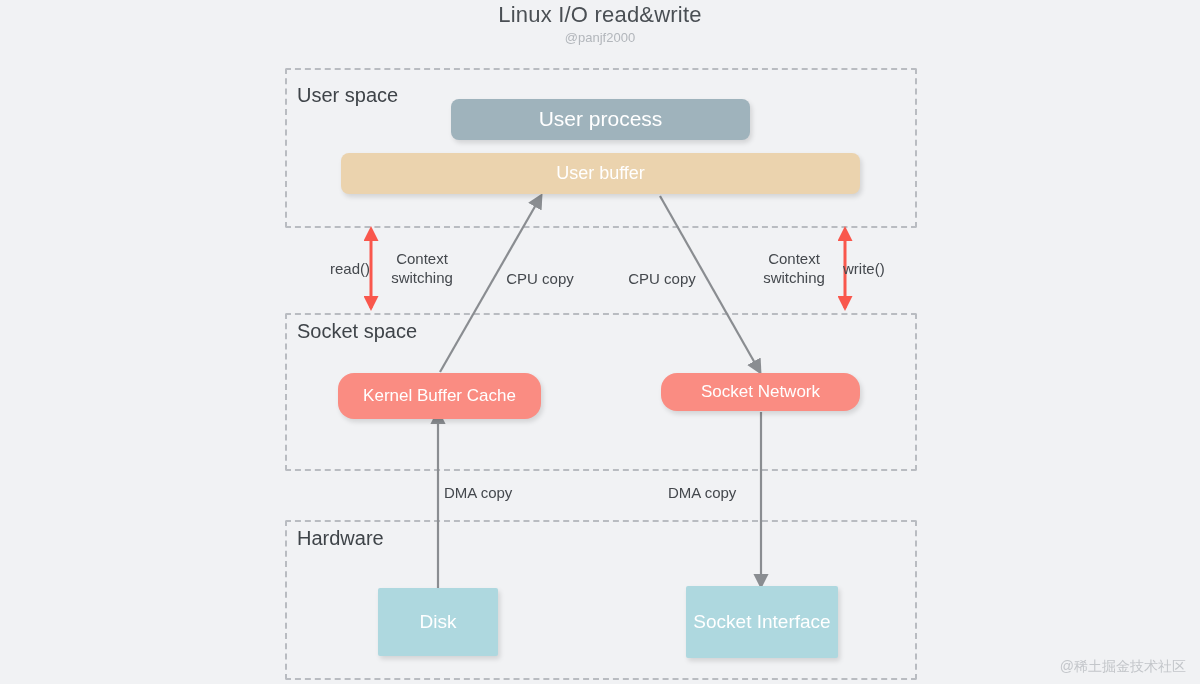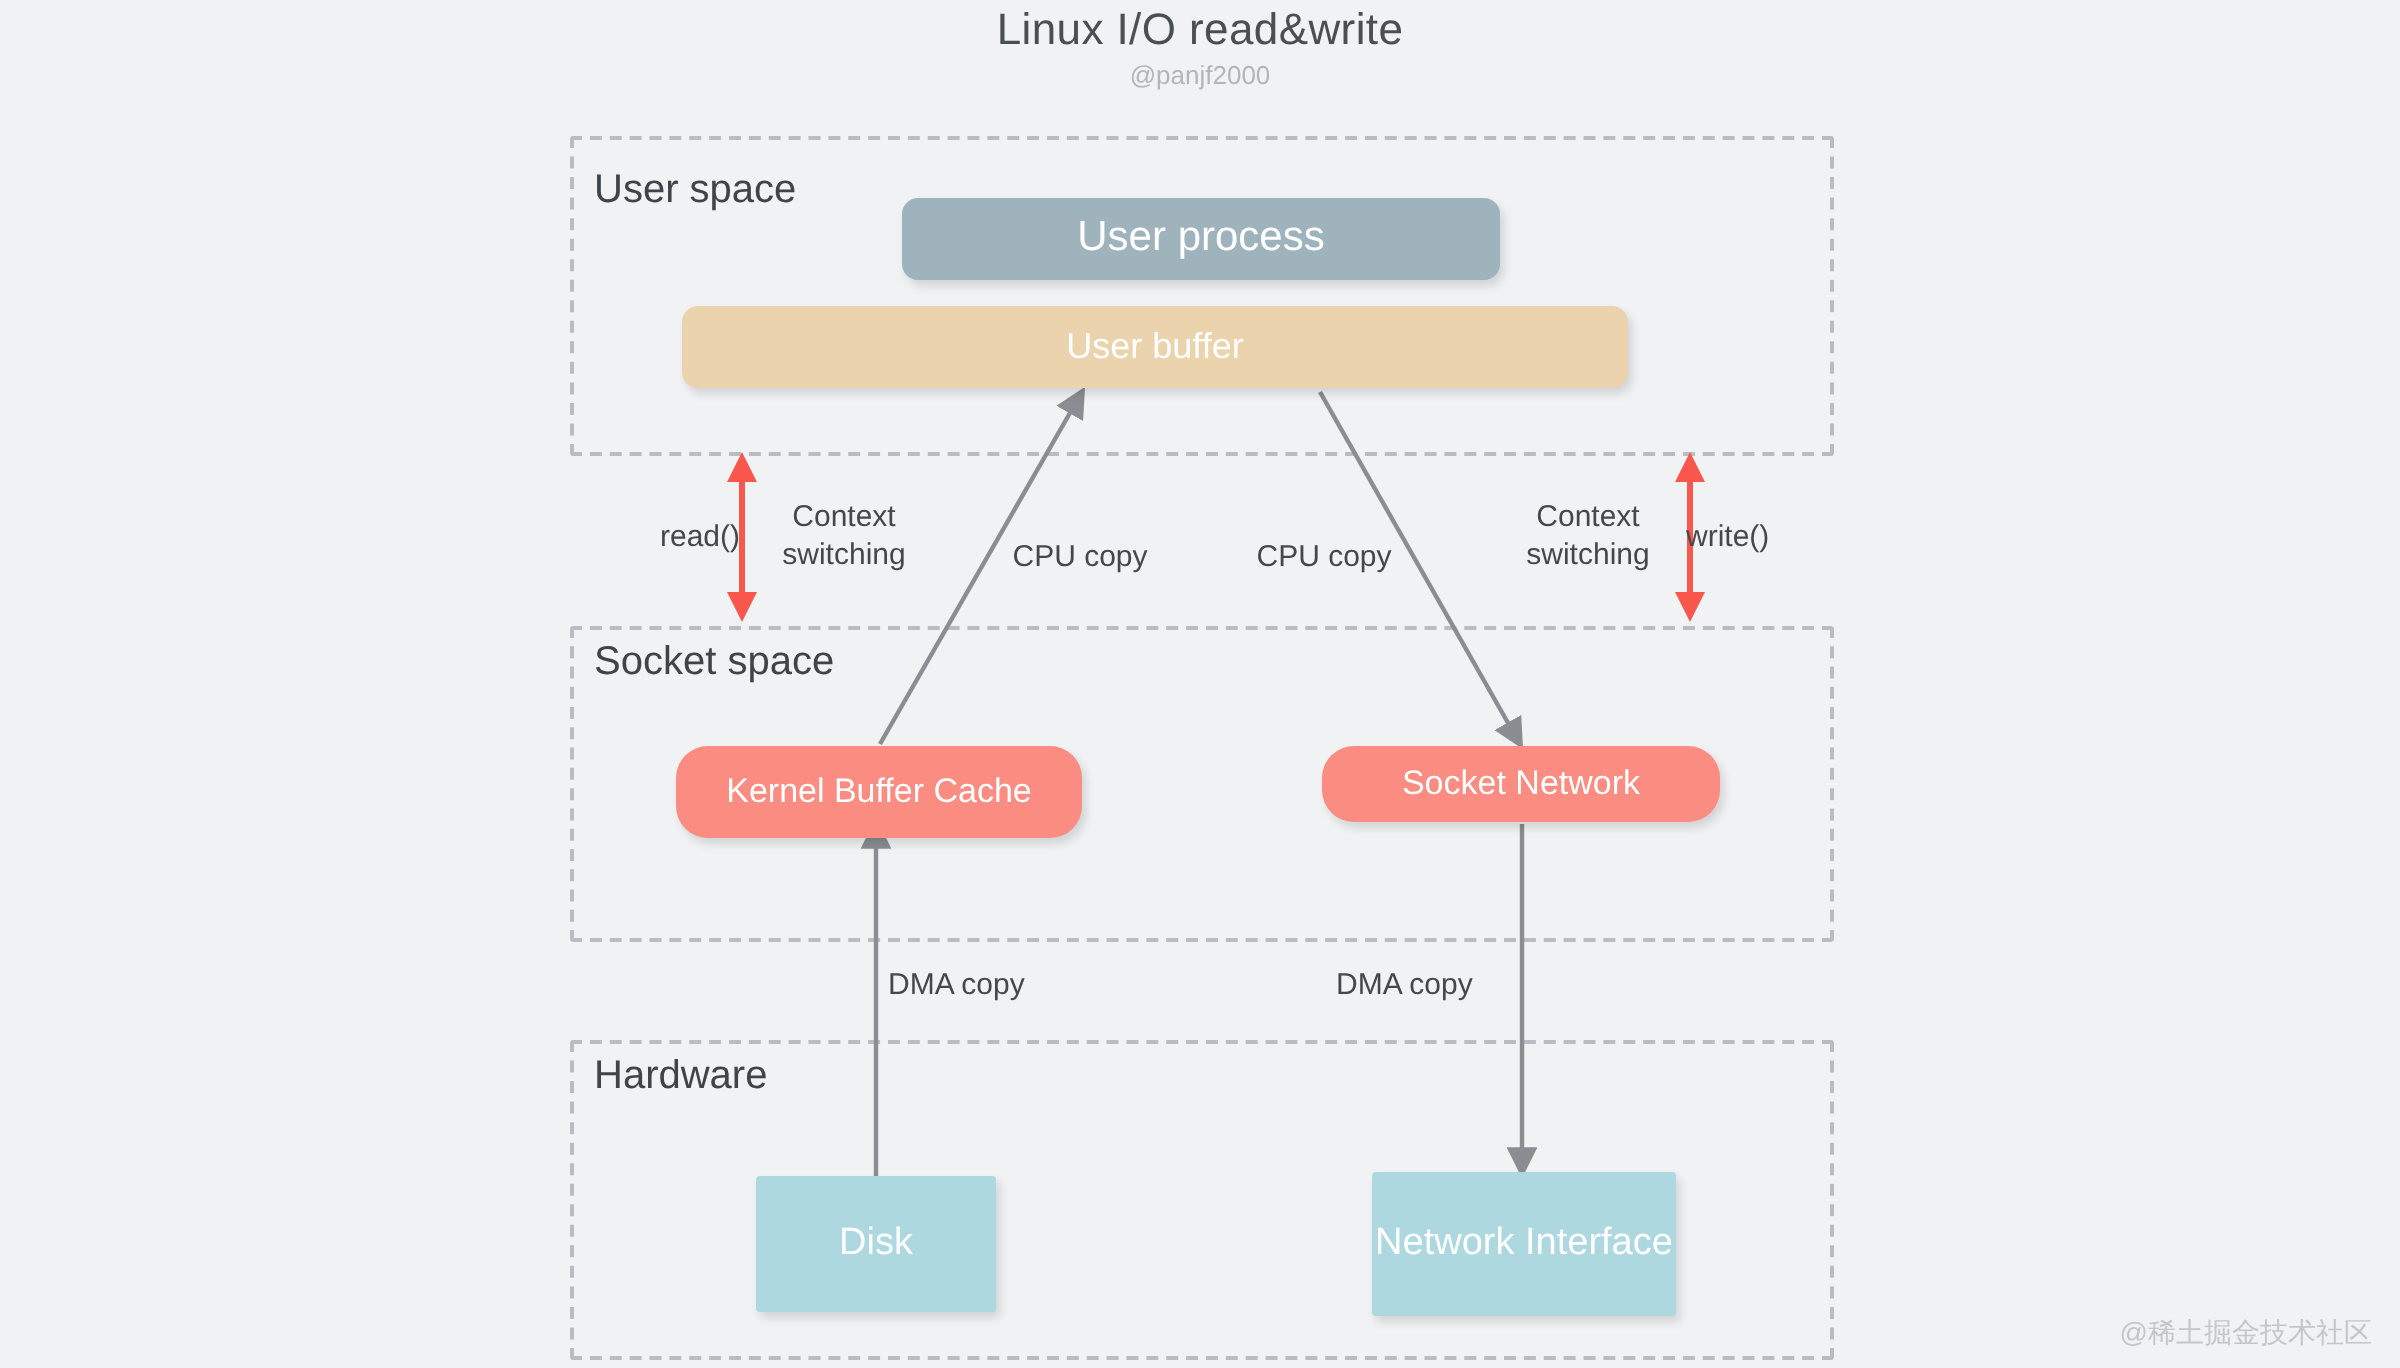--- a/index.html
+++ b/index.html
@@ -141,38 +141,38 @@
 
     <line x1="438" y1="588" x2="438" y2="412" stroke="#8a8d91" stroke-width="2.2" marker-end="url(#headGray)"></line>
 
     <line x1="761" y1="412" x2="761" y2="586" stroke="#8a8d91" stroke-width="2.2" marker-end="url(#headGray)"></line>
   </svg>
 
   <div class="node" id="user-process" style="left:451px; top:99px; width:299px; height:41px;">
     <span>User process</span>
   </div>
 
-  <div class="node" id="user-buffer" style="left:341px; top:153px; width:473px; height:41px;">
+  <div class="node" id="user-buffer" style="left:341px; top:153px; width:519px; height:41px;">
     <span>User buffer</span>
   </div>
 
   <div class="node kbuf" style="left:338px; top:373px; width:203px; height:46px;">
     <span>Kernel Buffer Cache</span>
   </div>
 
   <div class="node kbuf" style="left:661px; top:373px; width:199px; height:38px;">
     <span>Socket Network</span>
   </div>
 
   <div class="node hw" style="left:378px; top:588px; width:120px; height:68px;justify-content:center;">
     <span>Disk</span>
   </div>
 
   <div class="node hw" style="left:686px; top:586px; width:152px; height:72px;">
-    <span>Network Interface</span>
+    <span>Socket Interface</span>
   </div>
 
   <div class="edge-label" style="left:310px; top:260px; width:60px; text-align:right;">read()</div>
 
   <div class="edge-label" style="left:377px; top:250px; width:90px; text-align:center;">Context
 switching</div>
 
   <div class="edge-label" style="left:495px; top:270px; width:90px; text-align:center;">CPU copy</div>
 
   <div class="edge-label" style="left:617px; top:270px; width:90px; text-align:center;">CPU copy</div>

